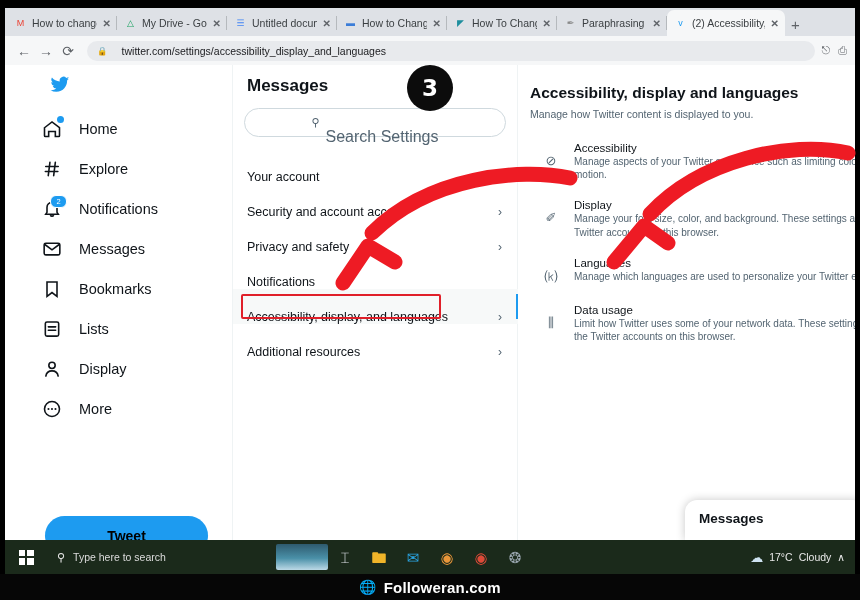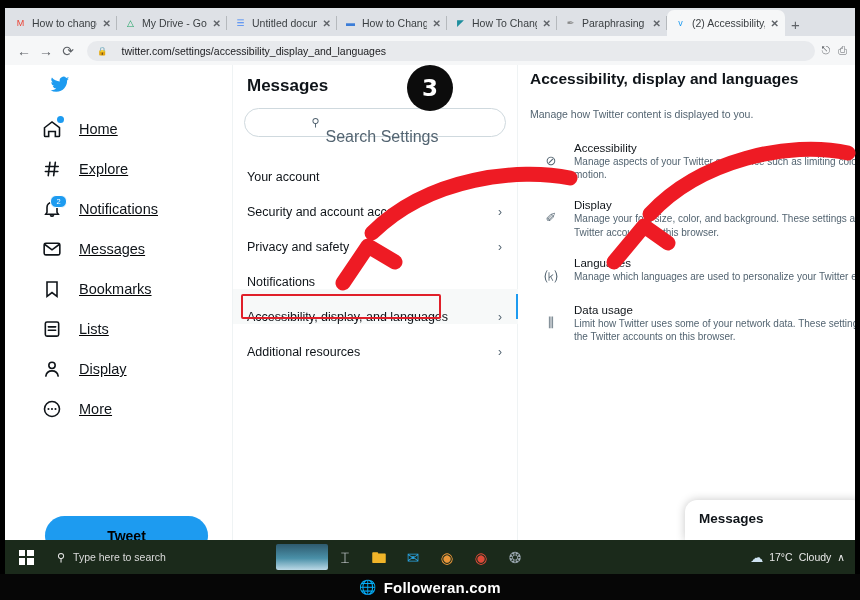--- a/index.html
+++ b/index.html
@@ -123,21 +123,21 @@
     position: absolute; left: 0; top: 0;
     width: 228px; height: 475px;
     background: #fff;
     border-right: 1px solid #eff3f4;
     box-sizing: border-box;
   }
   .tw-logo {
     position: absolute; left: 44px; top: 10px;
     font-size: 21px; color: #1d9bf0; line-height: 1;
   }
-  .navlist { position: absolute; left: 34px; top: 44px; text-decoration: underline; }
+  .navlist { position: absolute; left: 34px; top: 44px; }
   .navitem {
     display: flex; align-items: center;
     height: 40px;
     cursor: pointer;
     position: relative;
   }
   .navicon {
     width: 26px; height: 26px;
     flex: 0 0 26px;
     display: flex; align-items: center; justify-content: center;
@@ -228,21 +228,21 @@
   }
 
   
   .detail {
     position: absolute; left: 513px; top: 0;
     width: 337px; height: 475px;
     background: #fff;
     overflow: hidden;
   }
   .detail-title {
-    position: absolute; left: 12px; top: 5px;
+    position: absolute; left: 12px; top: 19px;
     font-size: 15.5px; font-weight: bold; color: #0f1419;
     white-space: nowrap;
   }
   .detail-sub {
     position: absolute; left: 12px; top: 43px;
     font-size: 10.5px; color: #536471;
   }
   .opt-list { position: absolute; left: 0; top: 68px; width: 337px; }
   .opt {
     display: flex;

